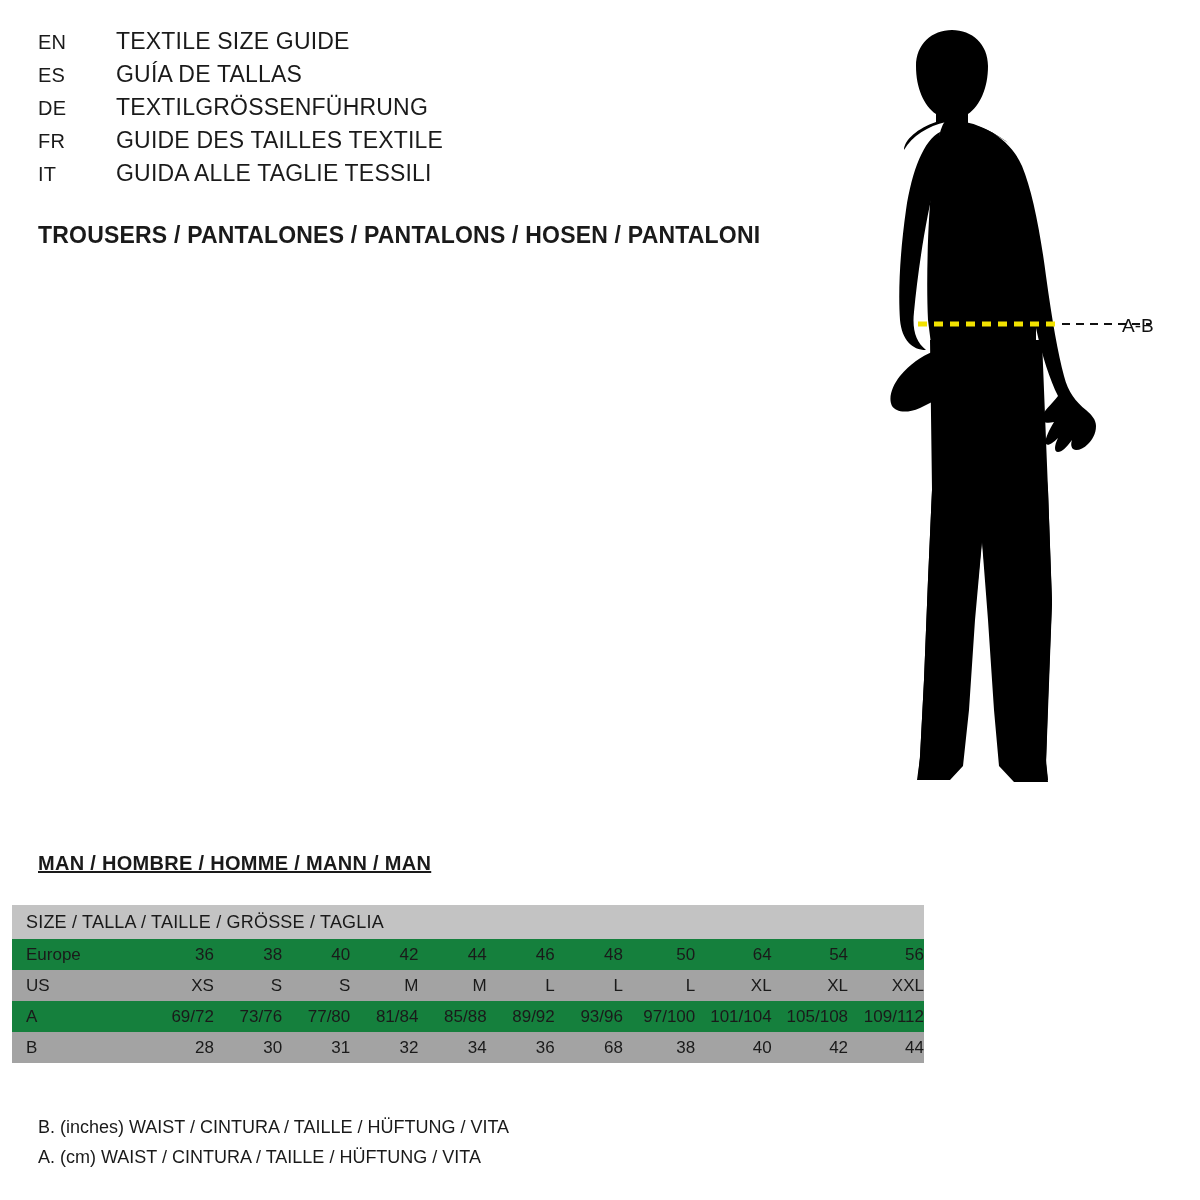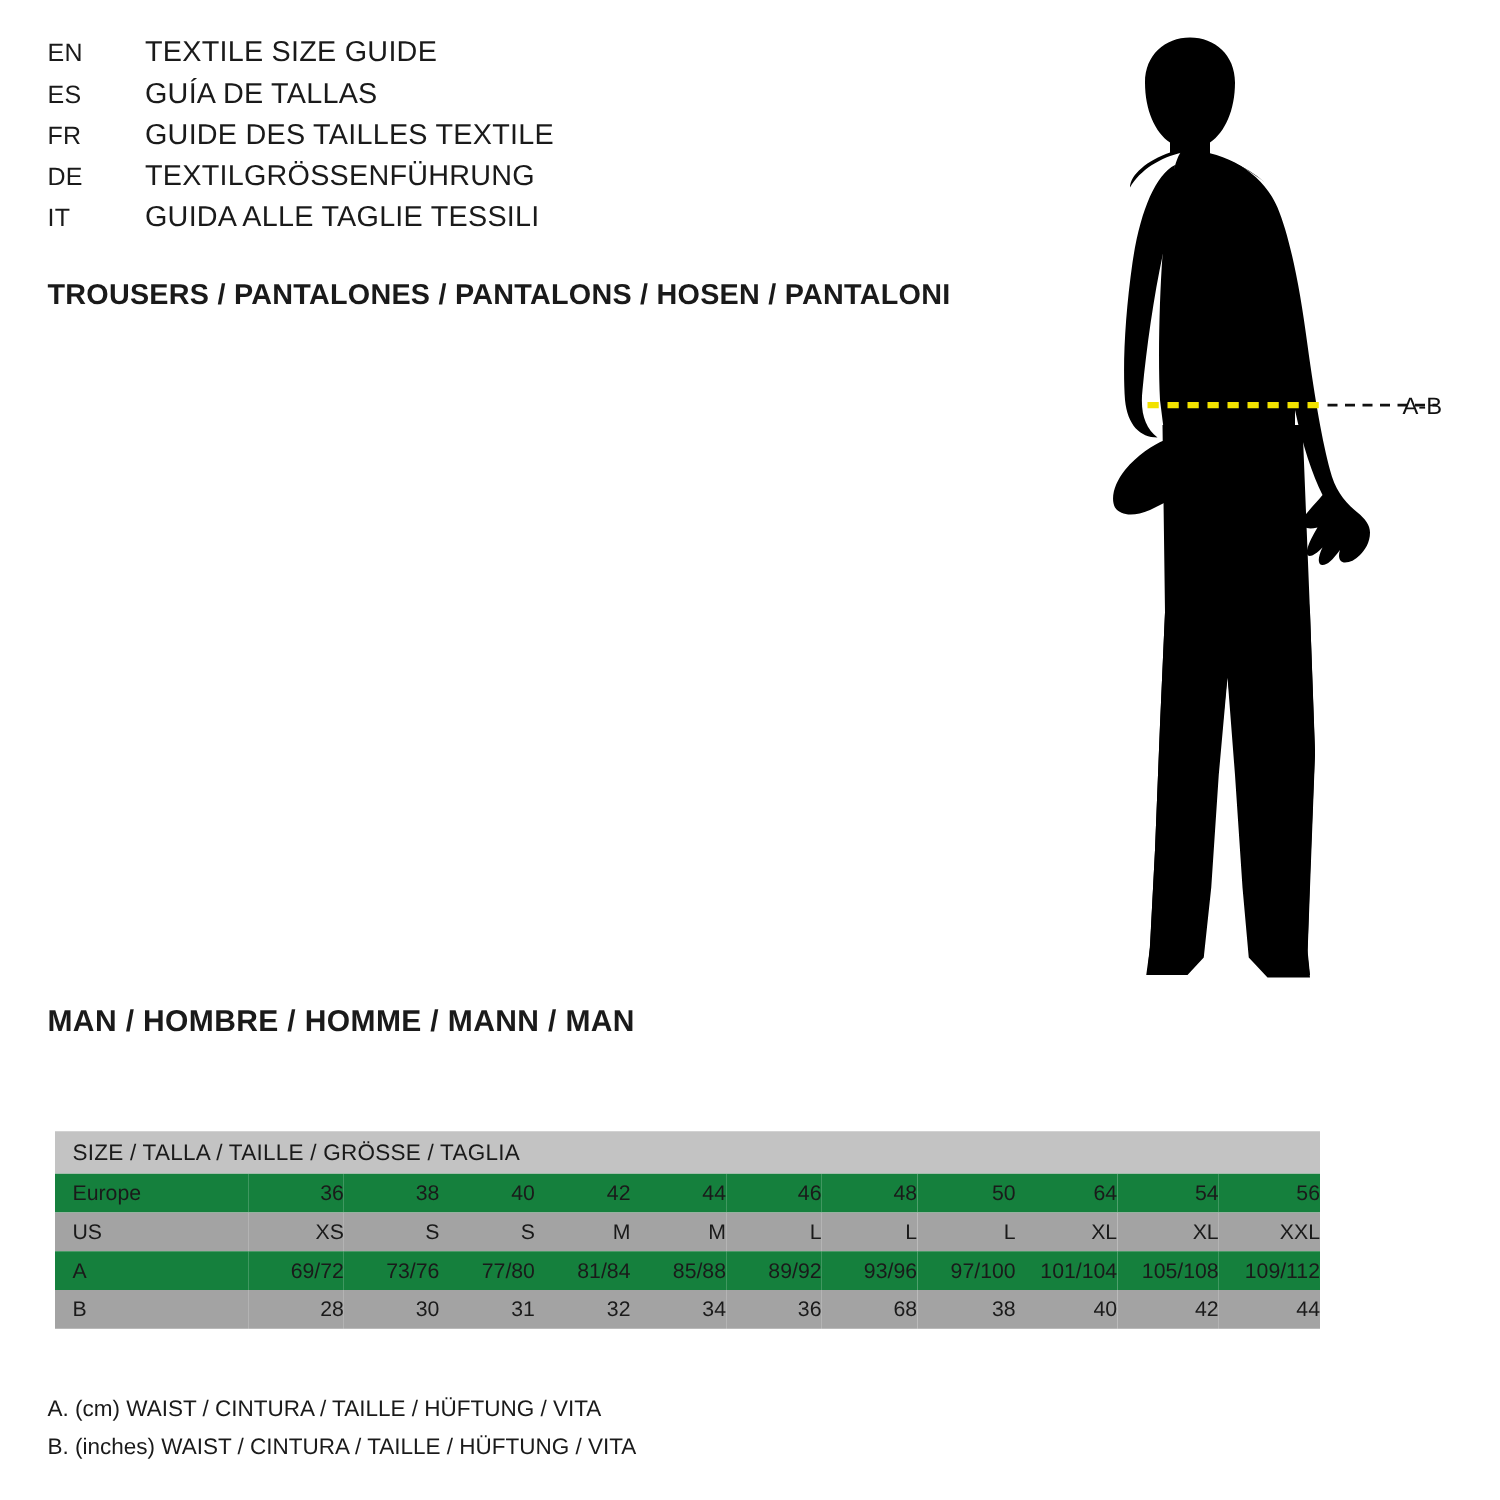--- a/index.html
+++ b/index.html
@@ -65,31 +65,32 @@
     top: 315px;
     font-size: 19px;
     color: #111;
     text-align: center;
   }
 
   
   .table-heading {
     position: absolute;
     left: 38px;
-    top: 804px;
-    font-size: 24px;
+    top: 852px;
+    font-size: 20px;
     font-weight: bold;
     letter-spacing: 0.3px;
+    text-decoration: underline;
   }
 
   .size-table {
     position: absolute;
-    left: 44px;
+    left: 12px;
     top: 905px;
-    width: 1012px;
+    width: 912px;
     border-collapse: collapse;
     font-size: 17px;
   }
   .size-table td, .size-table th {
     padding: 0;
     height: 31px;
     font-weight: normal;
     text-align: right;
     vertical-align: middle;
   }
@@ -128,26 +129,26 @@
 <div class="lang-block">
   <div class="lang-row">
     <span class="lang-code">EN</span>
     <span class="lang-text">TEXTILE SIZE GUIDE</span>
   </div>
   <div class="lang-row">
     <span class="lang-code">ES</span>
     <span class="lang-text">GUÍA DE TALLAS</span>
   </div>
   <div class="lang-row">
+    <span class="lang-code">DE</span>
+    <span class="lang-text">TEXTILGRÖßENFÜHRUNG</span>
+  </div>
+  <div class="lang-row">
     <span class="lang-code">FR</span>
     <span class="lang-text">GUIDE DES TAILLES TEXTILE</span>
-  </div>
-  <div class="lang-row">
-    <span class="lang-code">DE</span>
-    <span class="lang-text">TEXTILGRÖßENFÜHRUNG</span>
   </div>
   <div class="lang-row">
     <span class="lang-code">IT</span>
     <span class="lang-text">GUIDA ALLE TAGLIE TESSILI</span>
   </div>
 </div>
 
 <div class="section-title">TROUSERS / PANTALONES / PANTALONS / HOSEN / PANTALONI</div>
 
 <div class="figure-wrap">
@@ -236,15 +237,15 @@
       <td class="val-col">68</td>
       <td class="val-col">38</td>
       <td class="val-col">40</td>
       <td class="val-col">42</td>
       <td class="val-col">44</td>
     </tr>
   </tbody>
 </table>
 
 <div class="footnotes">
+  <div class="footnote-line">B. (inches) WAIST / CINTURA / TAILLE / HÜFTUNG / VITA</div>
   <div class="footnote-line">A. (cm) WAIST / CINTURA / TAILLE / HÜFTUNG / VITA</div>
-  <div class="footnote-line">B. (inches) WAIST / CINTURA / TAILLE / HÜFTUNG / VITA</div>
 </div>
 
 </body></html>

